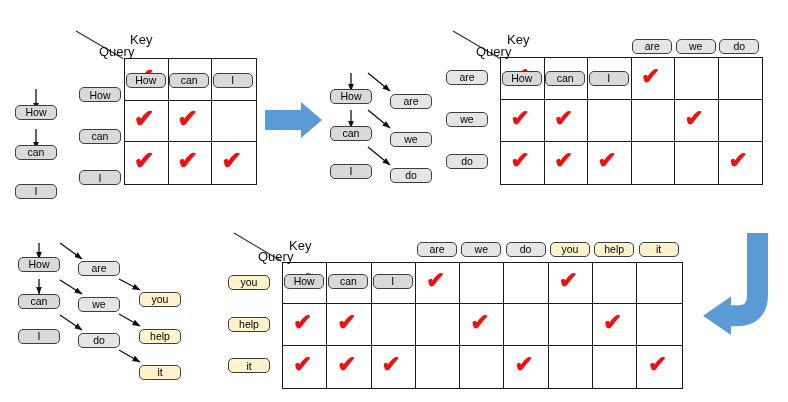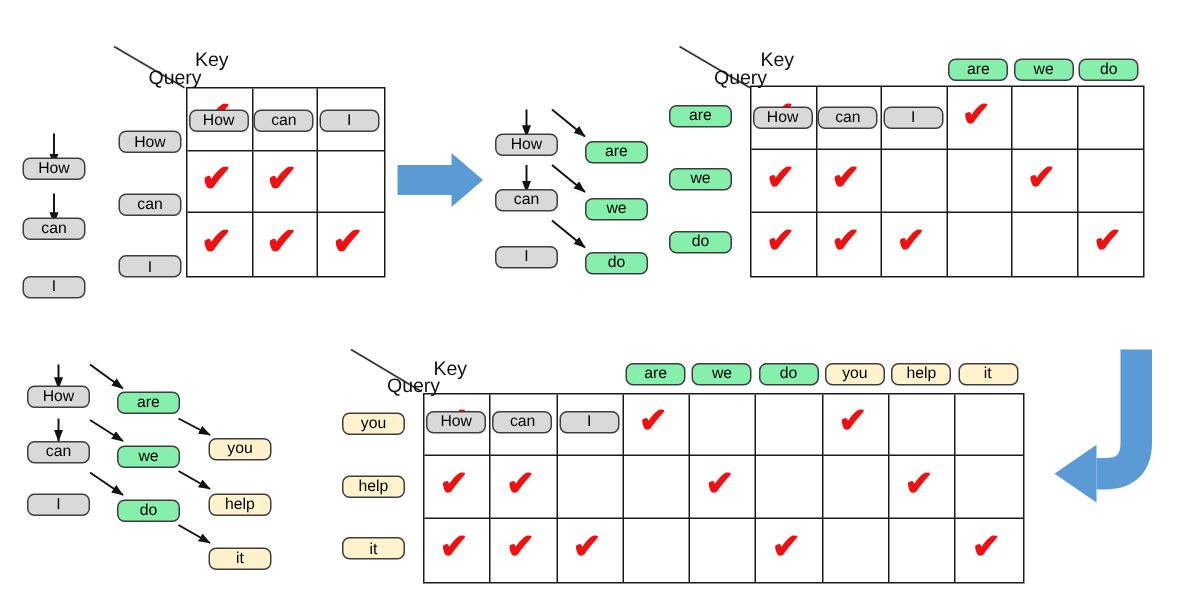--- a/index.html
+++ b/index.html
@@ -5,21 +5,21 @@
   html,body{margin:0;padding:0;background:#fff;}
   .canvas{position:relative;width:788px;height:402px;background:#fff;overflow:hidden;
           font-family:"Liberation Sans",sans-serif;color:#111;}
   .layer{position:absolute;left:0;top:0;z-index:0;}
   .lbl{position:absolute;font-size:13px;color:#111;z-index:2;white-space:nowrap;padding-left:31px;}
   .tok{box-sizing:border-box;position:absolute;width:42px;height:15px;z-index:2;
        border:1.4px solid #3e3e3e;border-radius:5px;background:#d9d9d9;
        display:flex;align-items:center;justify-content:center;
        font-size:10.5px;line-height:1;color:#000;white-space:nowrap;}
   .gray{background:#d9d9d9;margin-top:32px;}
-  .blue{background:#86efac;}
+  .blue{background:#e5e5e5;}
   .yellow{background:#fff2cc;}
   .cols{position:absolute;display:grid;height:15px;z-index:2;}
   .cols .tok{position:static;width:40px;justify-self:center;}
   .rows{position:absolute;display:grid;width:42px;z-index:2;}
   .rows .tok{position:static;align-self:center;}
   .grid{position:absolute;display:grid;border:1.8px solid #1b1b1b;background:#fff;z-index:1;}
   .cell{border-right:1.4px solid #1b1b1b;border-bottom:1.4px solid #1b1b1b;
         display:flex;align-items:center;justify-content:center;}
   .g3 .cell:nth-child(3n){border-right:none}
   .g3 .cell:nth-child(n+7){border-bottom:none}

